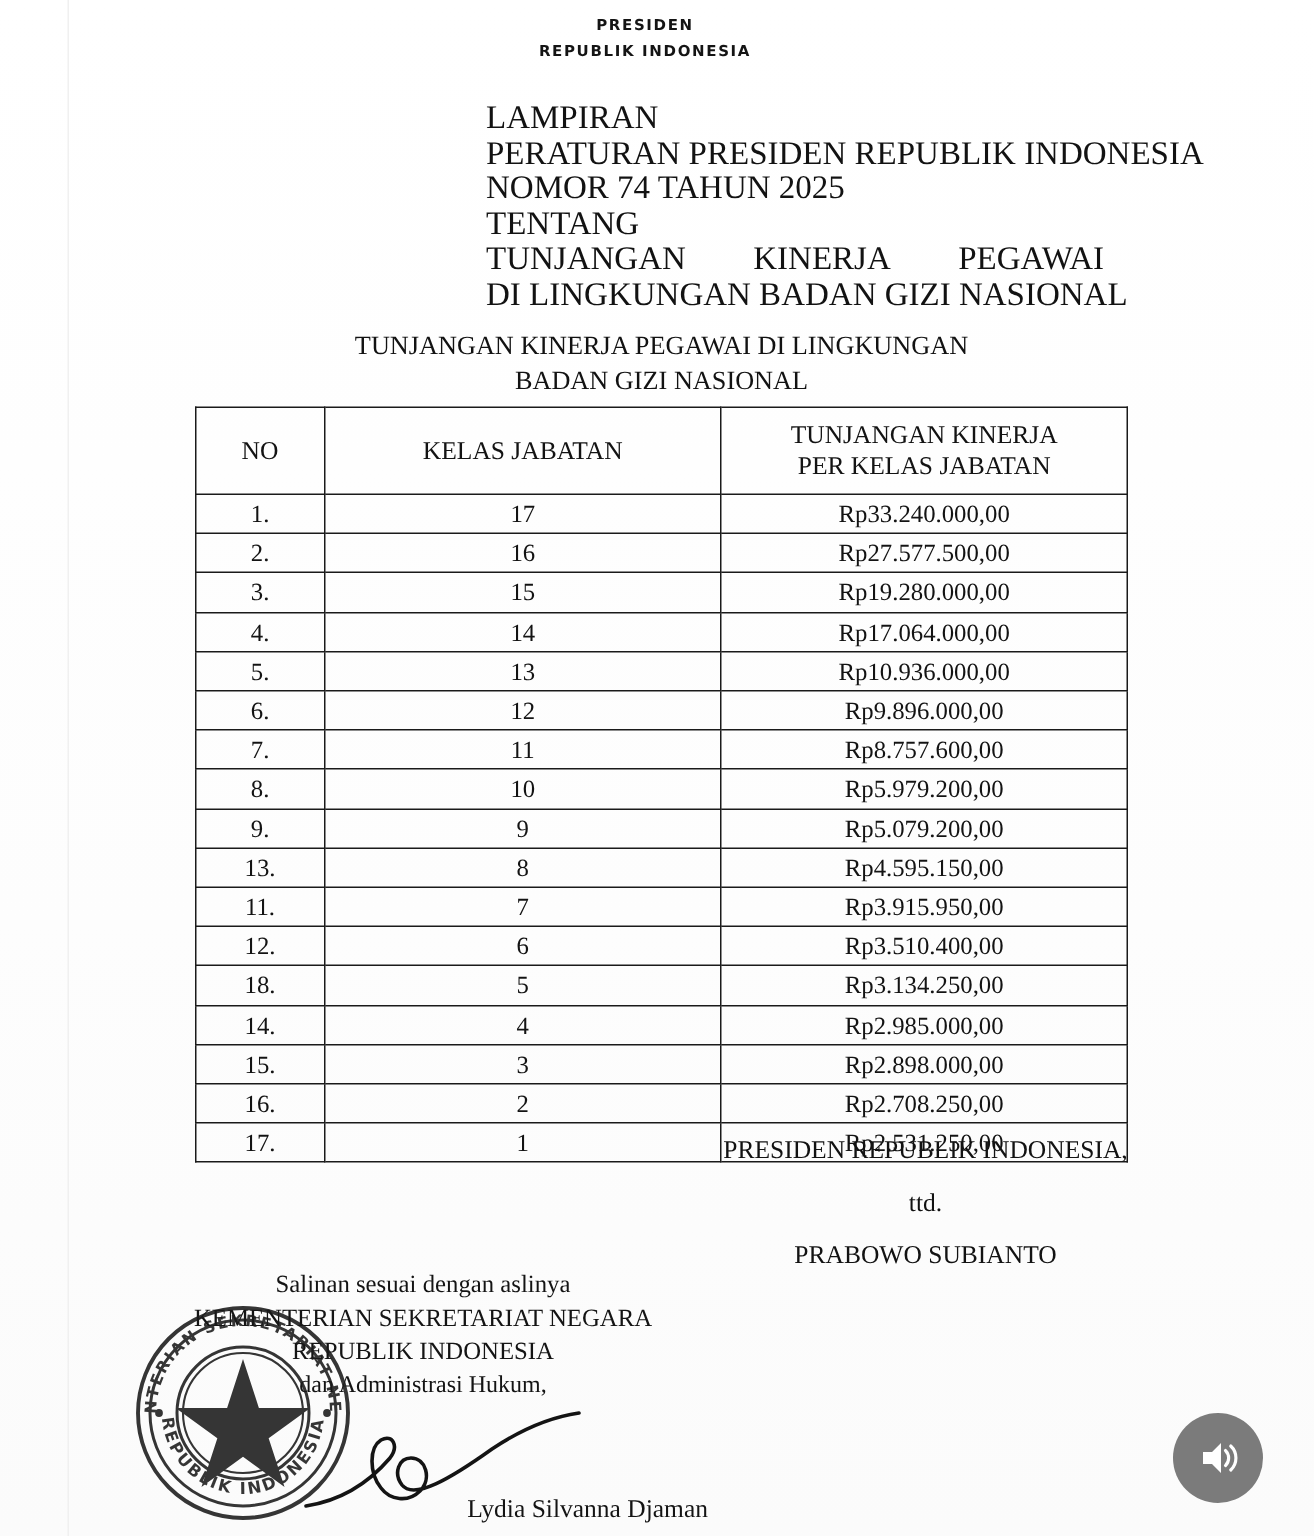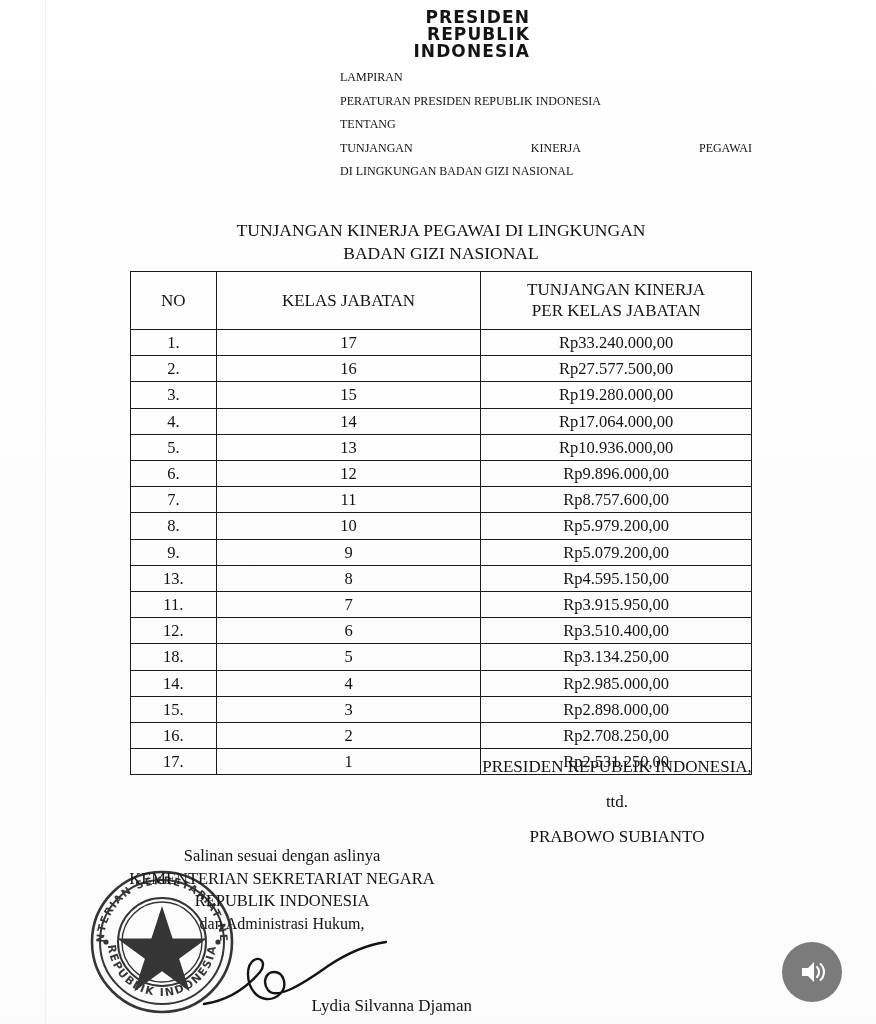--- a/index.html
+++ b/index.html
@@ -37,36 +37,36 @@
     width: 876px;
     height: 1024px;
   }
 
   
   .masthead {
     position: absolute;
     left: 330px;
     top: 9px;
     width: 200px;
-    text-align: right;
+    text-align: center;
     font-family: "DejaVu Sans", sans-serif;
     font-weight: bold;
-    font-size: 17px;
+    font-size: 10px;
     letter-spacing: 1.1px;
     line-height: 17px;
     color: #141414;
   }
 
   
   .lampiran-block {
     position: absolute;
-    left: 340px;
+    left: 324px;
     top: 66px;
     width: 412px;
-    font-size: 12px;
+    font-size: 22px;
     line-height: 23.5px;
     color: #121212;
   }
   .lampiran-block .ln { white-space: nowrap; }
   .lampiran-block .ln.justify {
     display: flex;
     justify-content: space-between;
     width: 100%;
   }
 
@@ -198,20 +198,21 @@
 <div class="sheet">
 
   <div class="masthead">
     <div>PRESIDEN</div>
     <div>REPUBLIK  INDONESIA</div>
   </div>
 
   <div class="lampiran-block">
     <div class="ln">LAMPIRAN</div>
     <div class="ln">PERATURAN PRESIDEN REPUBLIK INDONESIA</div>
+    <div class="ln">NOMOR 74 TAHUN 2025</div>
     <div class="ln">TENTANG</div>
     <div class="ln justify">
       <span>TUNJANGAN</span>
       <span>KINERJA</span>
       <span>PEGAWAI</span>
     </div>
     <div class="ln">DI LINGKUNGAN BADAN GIZI NASIONAL</div>
   </div>
 
   <div class="caption">

